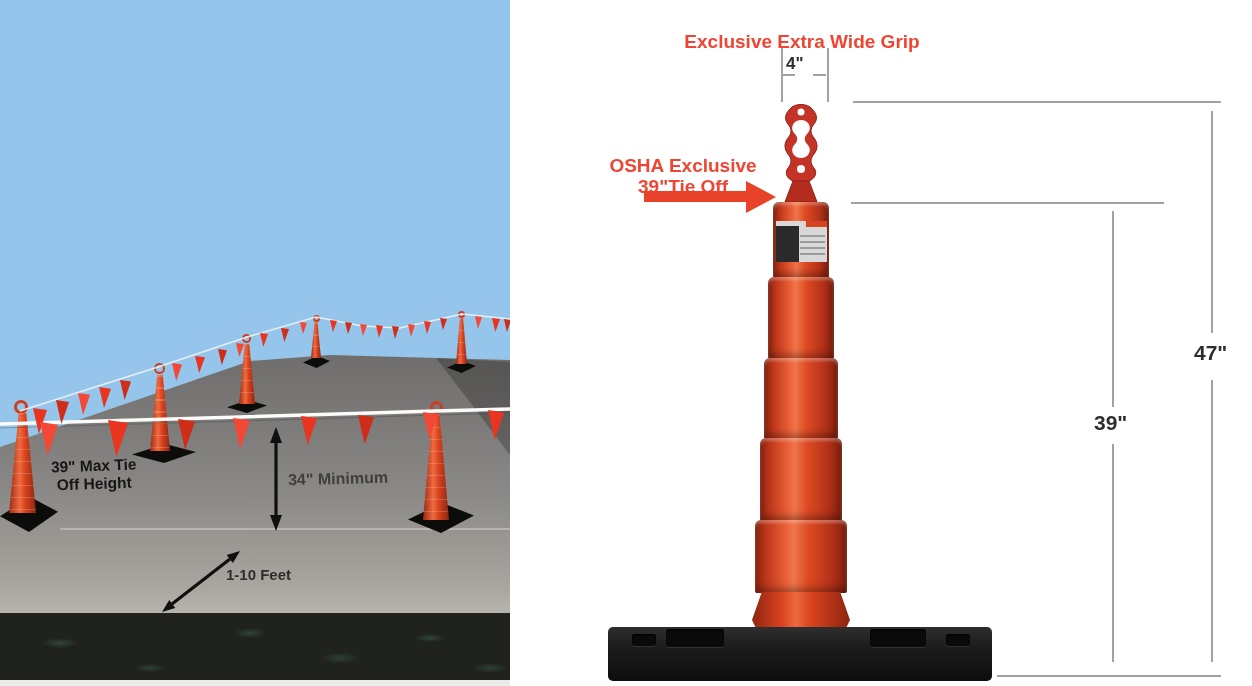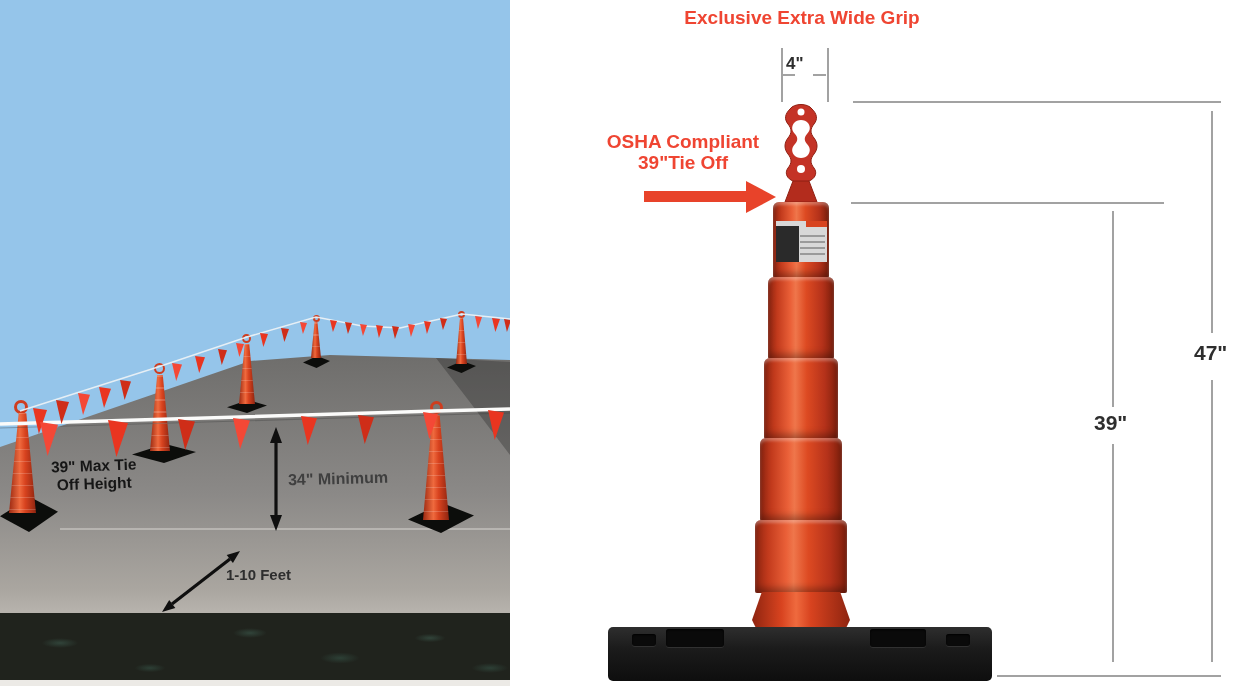--- a/index.html
+++ b/index.html
@@ -29,21 +29,21 @@
      background-image:repeating-linear-gradient(180deg,rgba(255,255,255,0.18) 0 1.5px,rgba(0,0,0,0) 1.5px 12px),
                       linear-gradient(90deg,#9c2a12,#ef6a3e 40%,#d8431f 60%,#8e2410);
      clip-path:polygon(36% 0,64% 0,100% 100%,0 100%);}
   .lbase{position:absolute;background:#0c0d0b;
      clip-path:polygon(0% 55%,52% 0%,100% 42%,50% 100%);}
   
   .ann{position:absolute;font-weight:bold;color:#161616;line-height:1.18;}
   
   .dimline{position:absolute;background:#a2a2a2;}
   .dimtext{position:absolute;font-weight:bold;color:#2e2e2e;}
-  .redtext{position:absolute;font-weight:bold;color:#ef4532;text-align:center;}
+  .redtext{position:absolute;font-weight:bold;color:#ef4532;text-align:center;margin-top:24px;}
   .tier{position:absolute;border-radius:6px 6px 2px 2px;
      background:linear-gradient(90deg,#8e2410 0%,#c23a1c 14%,#ea6038 34%,#ef764b 42%,#dd4a22 58%,#b5321a 82%,#7e1f0c 100%);
      box-shadow:inset 0 3px 3px rgba(255,255,255,0.28),inset 0 -5px 7px rgba(0,0,0,0.30);}
   #cone-flare{position:absolute;left:752px;top:592px;width:98px;height:40px;
      background:linear-gradient(90deg,#8e2410 0%,#d8431f 30%,#ef6a3e 45%,#d8431f 60%,#8e2410 100%);
      clip-path:polygon(10% 0,90% 0,100% 70%,94% 100%,6% 100%,0 70%);}
   #base-right{position:absolute;left:608px;top:627px;width:384px;height:54px;border-radius:5px;
      background:linear-gradient(180deg,#2e2e2e 0%,#1b1b1b 40%,#0e0e0e 100%);}
   .slot{position:absolute;background:#0a0a0a;border-radius:3px;box-shadow:inset 0 1px 2px #000,0 1px 0 rgba(90,90,90,0.35);}
   #sticker{position:absolute;left:776px;top:221px;width:51px;height:41px;background:#d8d8d8;overflow:hidden;}
@@ -165,21 +165,21 @@
 
 <div class="dimline" style="left:1211px;top:111px;width:2px;height:222px;"></div>
 <div class="dimline" style="left:1211px;top:380px;width:2px;height:282px;"></div>
 <div class="dimtext" style="left:1194px;top:341px;font-size:21px;">47"</div>
 
 <div class="dimline" style="left:1112px;top:211px;width:2px;height:196px;"></div>
 <div class="dimline" style="left:1112px;top:444px;width:2px;height:218px;"></div>
 <div class="dimtext" style="left:1094px;top:411px;font-size:21px;">39"</div>
 
 <div class="redtext" style="left:598px;top:131px;width:170px;font-size:19px;line-height:1.12;">
-  <span>OSHA Compliant</span><br>
+  <span>OSHA Exclusive</span><br>
   <span>39"Tie Off</span>
 </div>
 <div id="osha-arrow-shaft"></div>
 <div id="osha-arrow-head"></div>
 
 <svg width="50" height="102" viewBox="0 0 50 102" style="left:776px;top:101px;">
   <path d="M14,8 C18,2 32,2 36,8 C41,13 42,18 38,23 C34,28 34,32 38,37 C42,42 42,48 38,53
            C34,58 34,62 38,67 C41,71 40,76 35,79 L33,80 C28,83 22,83 17,80 L15,79
            C10,76 9,71 12,67 C16,62 16,58 12,53 C8,48 8,42 12,37 C16,32 16,28 12,23
            C8,18 9,13 14,8 Z" fill="#c43326" stroke="#8f1f12" stroke-width="1"></path>

